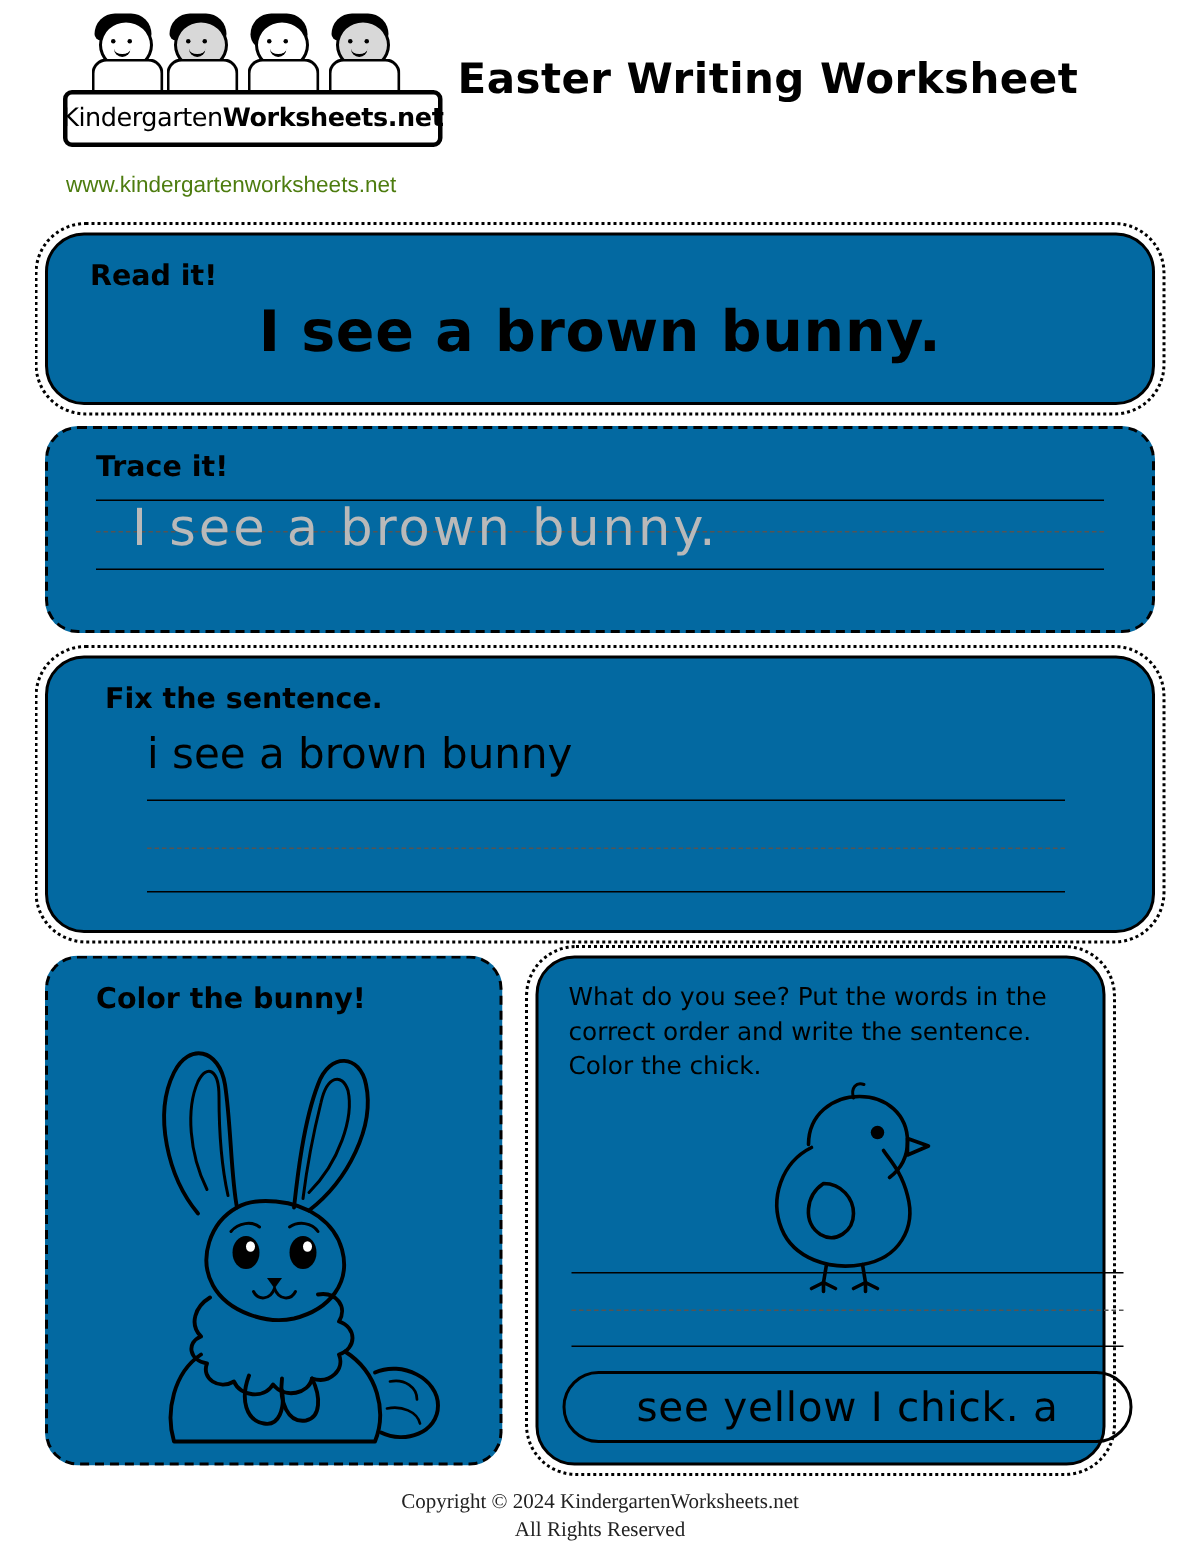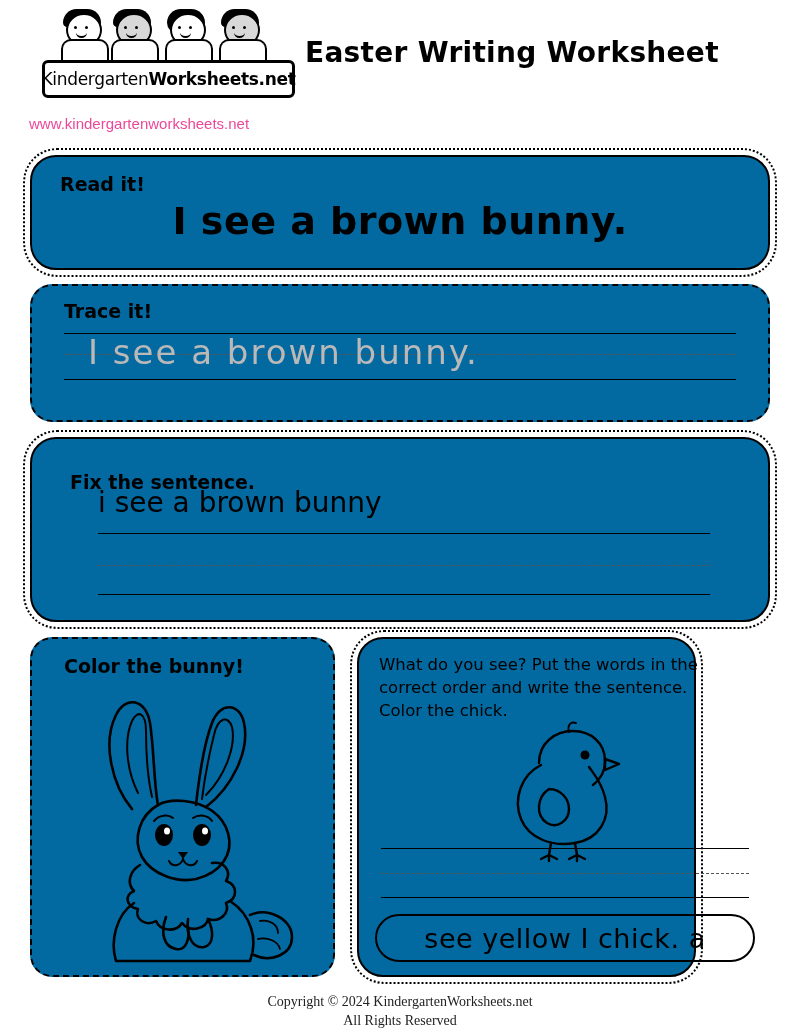--- a/index.html
+++ b/index.html
@@ -115,25 +115,25 @@
   }
   .logo-text {
     font-family: "DejaVu Sans", sans-serif;
     font-size: 17px;
     letter-spacing: -0.3px;
     white-space: nowrap;
   }
   .logo-text .b { font-weight: bold; }
   .site-url {
     position: absolute;
-    left: 29px;
+    left: 44px;
     top: 115px;
     font-family: "Liberation Sans", sans-serif;
     font-size: 15px;
-    color: #ec4899;
+    color: #4d7c0f;
   }
   .title {
     position: absolute;
     left: 305px;
     top: 36px;
     font-family: "DejaVu Sans", sans-serif;
     font-size: 28px;
     font-weight: bold;
     letter-spacing: 0.3px;
   }
@@ -213,40 +213,40 @@
     top: 46px;
     font-family: "DejaVu Sans", sans-serif;
     font-size: 34px;
     color: #b9b9b9;
     letter-spacing: 2px;
     white-space: nowrap;
   }
 
   
   #fix-box { left: 30px; top: 437px; width: 740px; height: 185px; }
-  #fix-label { position: absolute; left: 38px; top: 32px; text-align: right; }
+  #fix-label { position: absolute; left: 38px; top: 16px; text-align: right; }
   #fix-text {
     position: absolute;
     left: 66px;
     top: 47px;
     font-family: "DejaVu Sans", sans-serif;
     font-size: 28px;
     white-space: nowrap;
   }
   #fix-line1 { position: absolute; left: 66px; top: 94px; width: 612px; border-top: 1.6px solid #000; }
   #fix-line2 { position: absolute; left: 66px; top: 126px; width: 612px; border-top: 1.6px dashed #555; }
   #fix-line3 { position: absolute; left: 66px; top: 155px; width: 612px; border-top: 1.6px solid #000; }
 
   
   #bunny-box { left: 30px; top: 637px; width: 305px; height: 340px; }
   #bunny-label { position: absolute; left: 32px; top: 16px; }
   #bunny-art { position: absolute; left: 22px; top: 50px; width: 260px; height: 275px; }
 
   
-  #chick-box { left: 357px; top: 637px; width: 339px; height: 340px; }
+  #chick-box { left: 357px; top: 637px; width: 380px; height: 340px; }
   #chick-instructions {
     position: absolute;
     left: 20px;
     top: 14px;
     width: 350px;
     font-family: "DejaVu Sans", sans-serif;
     font-size: 16.5px;
     line-height: 23px;
   }
   #chick-art { position: absolute; left: 118px; top: 78px; width: 170px; height: 150px; }

